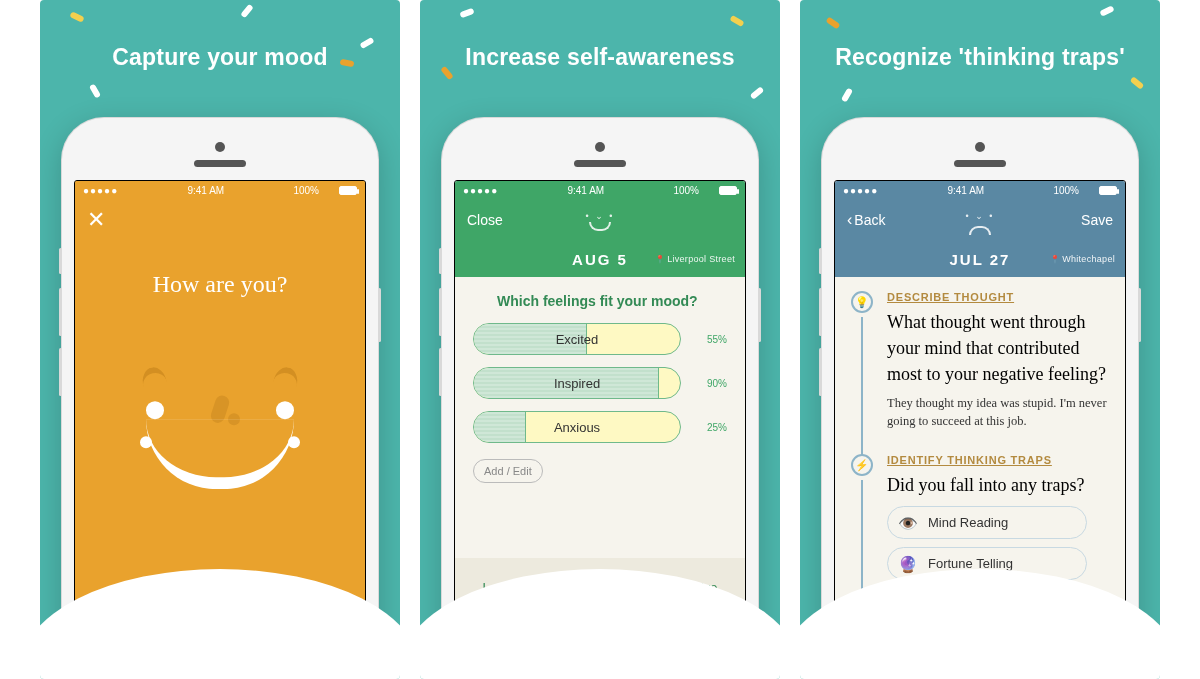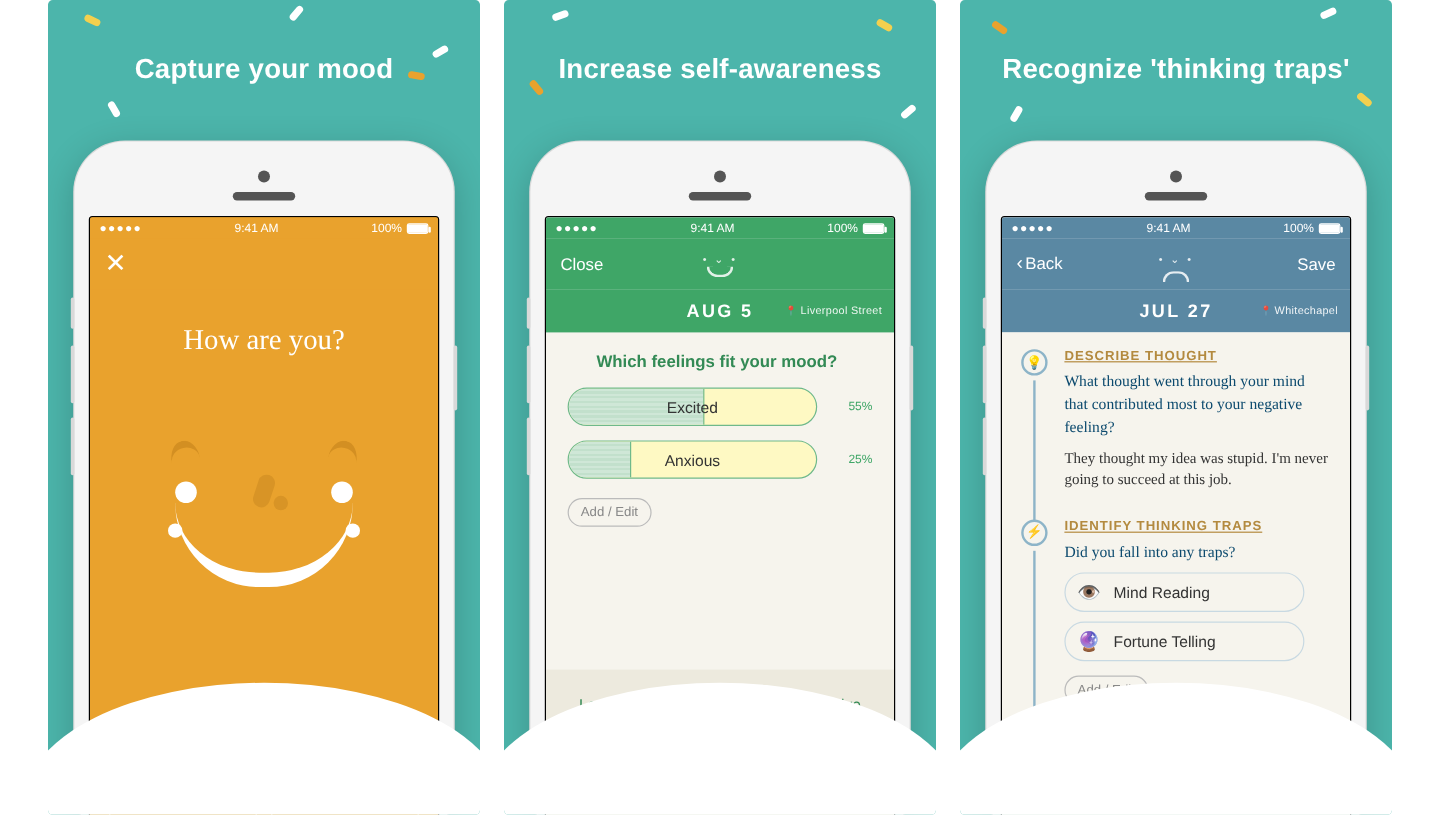--- a/index.html
+++ b/index.html
@@ -76,21 +76,21 @@
   .status {
     height: 18px;
     display: flex;
     justify-content: space-between;
     align-items: center;
     font-size: 10px;
     padding: 0 8px;
     color: #fff;
   }
   .status .dots { letter-spacing: 1px; }
-  .status .batt { display:flex; align-items:center; gap:4px;}
+  .status .batt { display:flex; align-items:center; gap:20px;}
   .batt-icon {
     width: 18px; height: 9px; border:1px solid #fff; border-radius:2px;
     position:relative; display:inline-block;
   }
   .batt-icon::after{content:"";position:absolute;right:-3px;top:2px;width:2px;height:5px;background:#fff;border-radius:1px;}
   .batt-icon i{display:block;width:100%;height:100%;background:#fff;}
 
   
   .nav {
     height: 42px;
@@ -158,21 +158,21 @@
   .check-btn{display:inline-block; border:1.5px solid #3fa667; color:#338a55; font-size:16px; padding:11px 22px; border-radius:2px;}
 
   
   .s3 .status,.s3 .nav,.s3 .date-row{ background:#5a88a3; }
   .s3-body{background:#f6f4ed; height:calc(100% - 96px); padding:14px 16px 0 16px; position:relative;}
   .step{position:relative; padding-left:36px; padding-bottom:24px;}
   .step::before{content:""; position:absolute; left:10px; top:26px; bottom:-4px; width:2px; background:#8db4c8;}
   .s3-body .step:last-child::before{display:none;}
   .step-icon{position:absolute; left:0; top:0; width:22px; height:22px; border:2px solid #8db4c8; border-radius:50%; background:#f6f4ed; display:flex;align-items:center;justify-content:center; font-size:11px; color:#5a88a3;}
   .step-title{color:#b38a3f; font-size:11px; font-weight:700; letter-spacing:.8px; text-transform:uppercase; margin-bottom:6px;text-decoration:underline;}
-  .step-q{color:#0c4a6e; font-size:13px; line-height:1.45; font-family:Georgia,serif; margin-bottom:8px;}
+  .step-q{color:#000000; font-size:18px; line-height:1.45; font-family:Georgia,serif; margin-bottom:8px;}
   .step-a{color:#333; font-size:12.5px; line-height:1.4; font-family:Georgia,serif;}
   .trap{border:1px solid #c8d9e2; border-radius:18px; padding:8px 14px 8px 40px; font-size:13px; color:#333; margin:8px 0; position:relative; width:200px;}
   .trap .ticon{position:absolute; left:10px; top:50%; transform:translateY(-50%); font-size:16px;}
   .back-chevron{font-size:16px; margin-right:2px;}
 
   
   .wave{
     position:absolute; left:-20px; right:-20px; bottom:-10px; height:120px;
     background:#fff; border-radius:60% 60% 0 0 / 100% 100% 0 0;
   }
@@ -269,20 +269,27 @@
 
         <div class="mood-row">
           <div class="mood-bar">
               <div class="mood-fill" style="width:55%"></div>
               <div class="mood-label">Excited</div>
             </div>
           <div class="mood-pct">55%</div>
         </div>
         <div class="mood-row">
           <div class="mood-bar">
+              <div class="mood-fill" style="width:90%"></div>
+              <div class="mood-label">Inspired</div>
+            </div>
+          <div class="mood-pct">90%</div>
+        </div>
+        <div class="mood-row">
+          <div class="mood-bar">
               <div class="mood-fill" style="width:25%"></div>
               <div class="mood-label">Anxious</div>
             </div>
           <div class="mood-pct">25%</div>
         </div>
 
         <div class="add-edit">Add / Edit</div>
 
         <div class="s2-foot">
           <p>Looks like you are having some negative feelings. Why not check a thought?</p>

